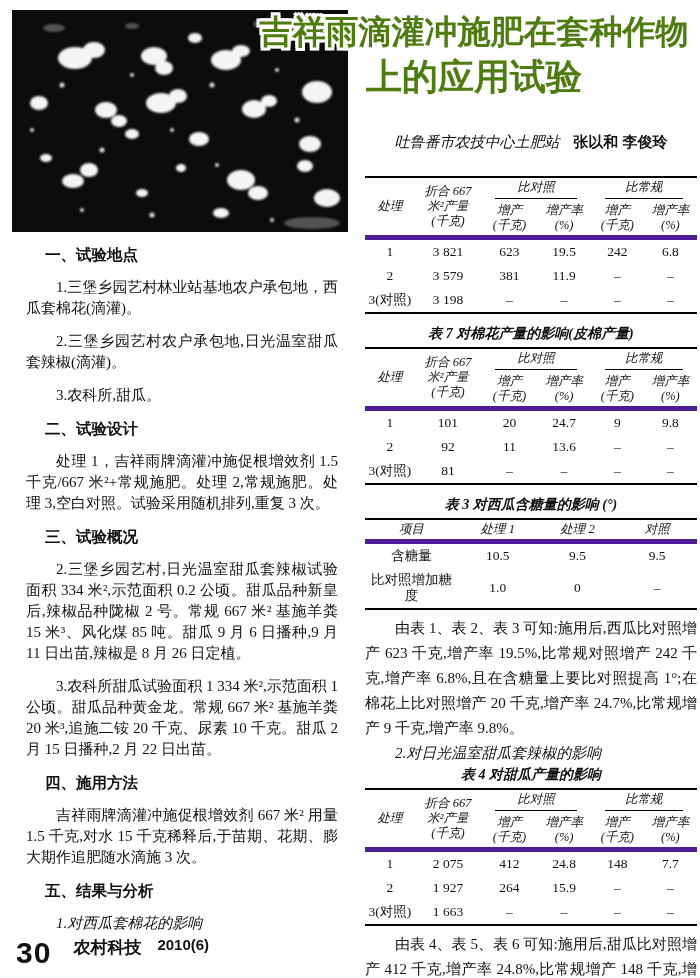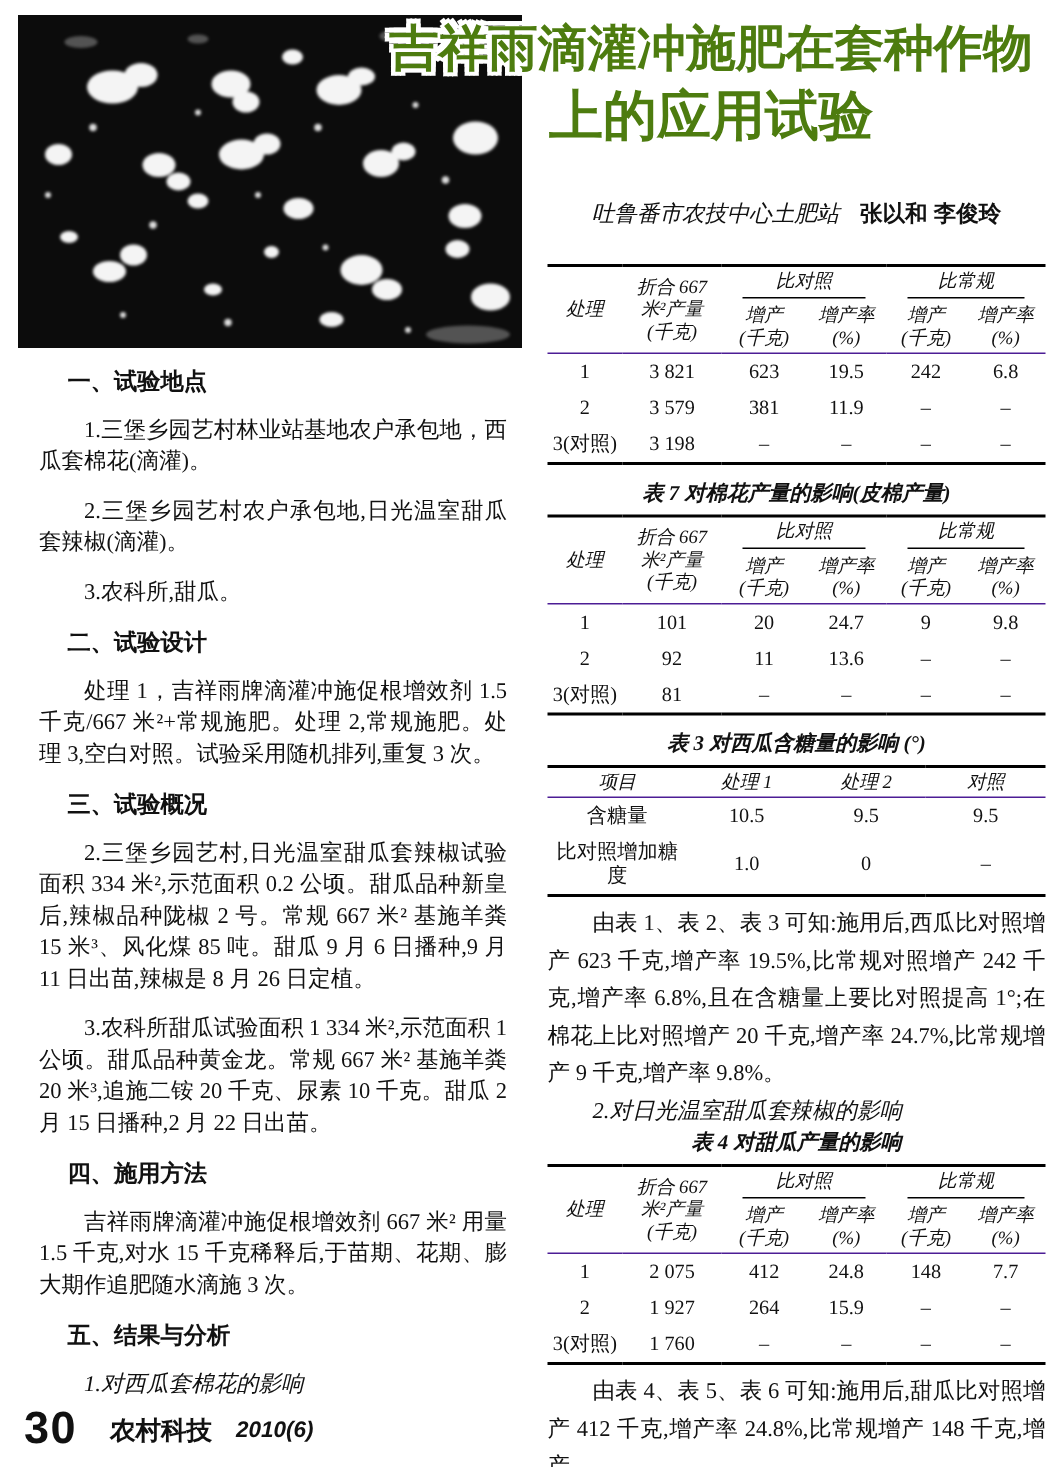--- a/index.html
+++ b/index.html
@@ -44,34 +44,34 @@
   .cap2{margin-top:11px;}
   table.datatable{
     width:100%;border-collapse:collapse;
     border-top:2px solid #000;border-bottom:2px solid #000;
     margin:0 0 2px 0;
   }
   table.datatable thead th{
     font-weight:normal;font-style:italic;font-size:12.5px;line-height:15px;
     padding:2px 0;vertical-align:middle;text-align:center;
   }
-  table.datatable thead th.hb{border-bottom:1px solid #4c1d95;}
+  table.datatable thead th.hb{border-bottom:5px solid #4c1d95;}
   .pre{white-space:pre-line;}
   .grpline{display:block;margin:0 14px;padding-bottom:3px;border-bottom:1px solid #000;}
   table.datatable tbody td{
     font-size:13.5px;text-align:center;padding:4px 0;line-height:16px;
   }
   .r-para{margin:6px 0 0 0;font-size:15px;line-height:25px;text-indent:2em;text-align:justify;}
   .subhead{margin:0;font-size:15px;line-height:25px;text-indent:2em;font-style:italic;}
   
   .footer{position:absolute;left:16px;top:936px;z-index:2;font-family:"Liberation Sans", sans-serif;
-    display:flex;align-items:center;}
+    display:flex;align-items:flex-start;}
   .footer .pageno{font-size:30px;font-weight:900;letter-spacing:1px;}
   .footer .journal{font-size:17px;font-weight:900;margin-left:22px;}
-  .footer .issue{font-size:15px;font-weight:900;margin-left:16px;font-style:italic;}
+  .footer .issue{font-size:15px;font-weight:900;margin-left:16px;}
 </style>
 </head>
 <body>
 
 <div id="page">
 
   <div class="photo">
     <svg viewBox="0 0 336 222" width="336" height="222" xmlns="http://www.w3.org/2000/svg">
       <defs>
           <filter id="b">
@@ -364,21 +364,21 @@
           <tr>
             <td>2</td>
             <td>1 927</td>
             <td>264</td>
             <td>15.9</td>
             <td>–</td>
             <td>–</td>
           </tr>
           <tr>
             <td>3(对照)</td>
-            <td>1 760</td>
+            <td>1 663</td>
             <td>–</td>
             <td>–</td>
             <td>–</td>
             <td>–</td>
           </tr>
         </tbody>
     </table>
 
     <p class="r-para">由表 4、表 5、表 6 可知:施用后,甜瓜比对照增产 412 千克,增产率 24.8%,比常规增产 148 千克,增产</p>
   </div>

